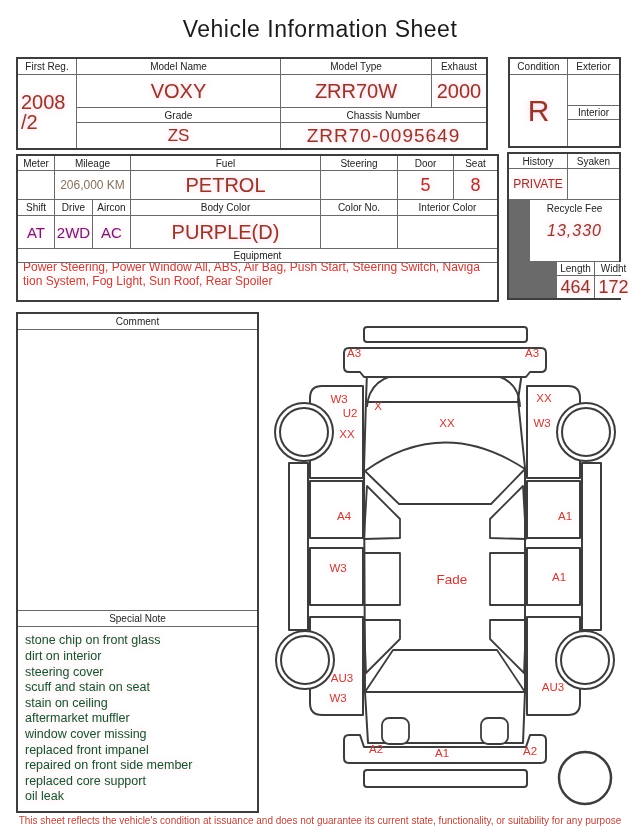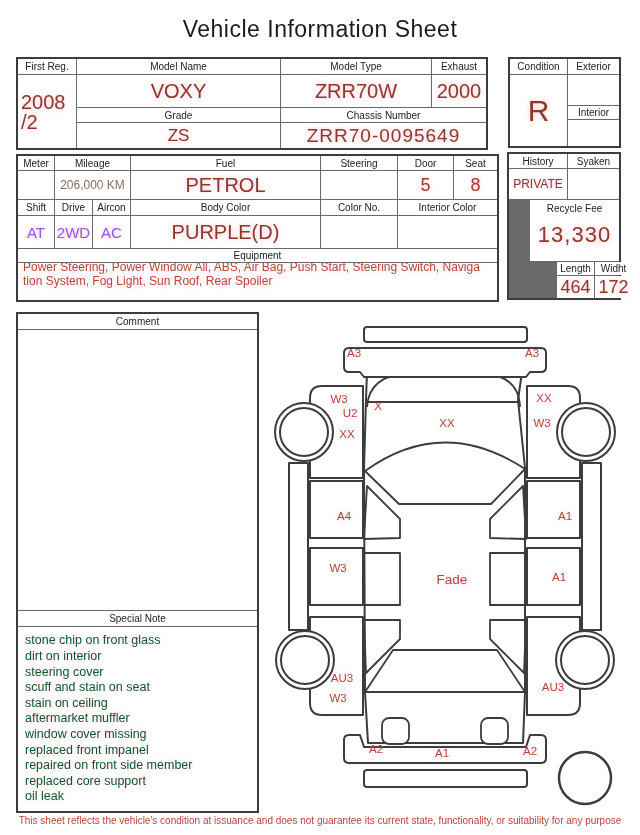--- a/index.html
+++ b/index.html
@@ -33,23 +33,23 @@
       grid-template-rows:14px 30px 61px 1fr;}
 
   .v-firstreg{font-size:20px;line-height:20px;white-space:pre-line;
               justify-content:flex-start;padding-left:3px;}
   .v-20{font-size:20px;}
   .v-grade{font-size:17px;}
   .v-chassis{font-size:19px;letter-spacing:1px;}
   .v-cond{font-size:30px;}
   .v-mileage{font-size:12px;color:#87705c;text-shadow:none;}
   .v-doorseat{font-size:18px;color:#a83a2c;}
-  .v-shift{font-size:15px;color:#8b5cf6;}
+  .v-shift{font-size:15px;color:#701a75;}
   .v-private{font-size:12px;}
-  .v-recycle{font-size:22px;letter-spacing:1px;}
+  .v-recycle{font-size:16px;letter-spacing:1px;font-style:italic;}
   .v-lwh{font-size:18px;}
 
   .recycle-cell{flex-direction:column;justify-content:flex-start;margin-left:21px;}
   .recycle-cell .lbl{padding-top:3px;}
   .recycle-cell .val{margin-top:8px;}
 
   .lwh{display:grid;background:#6a6a6a;gap:1px;
        grid-template-columns:37px 37px 1fr;grid-template-rows:13px 1fr;padding-left:48px;}
 
   .equip-cell{justify-content:flex-end;align-items:flex-start;

